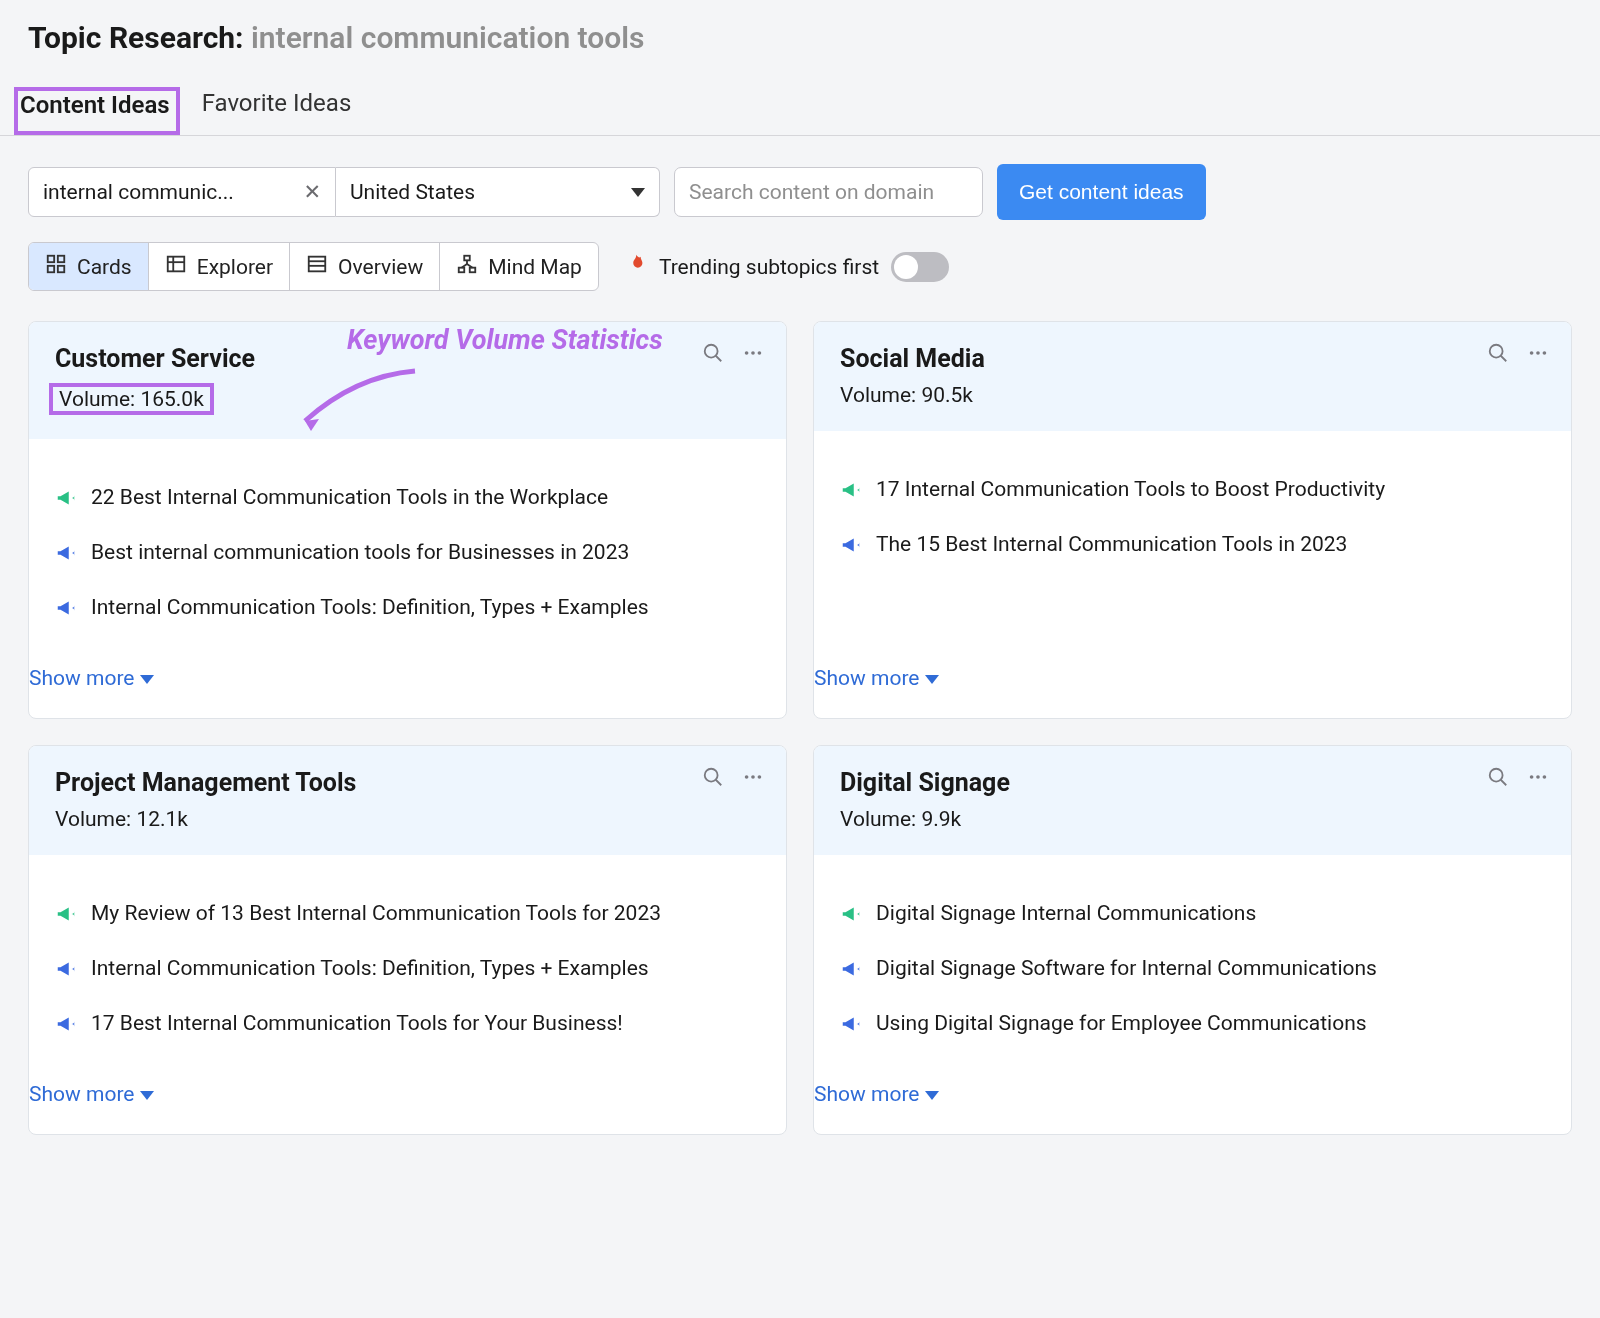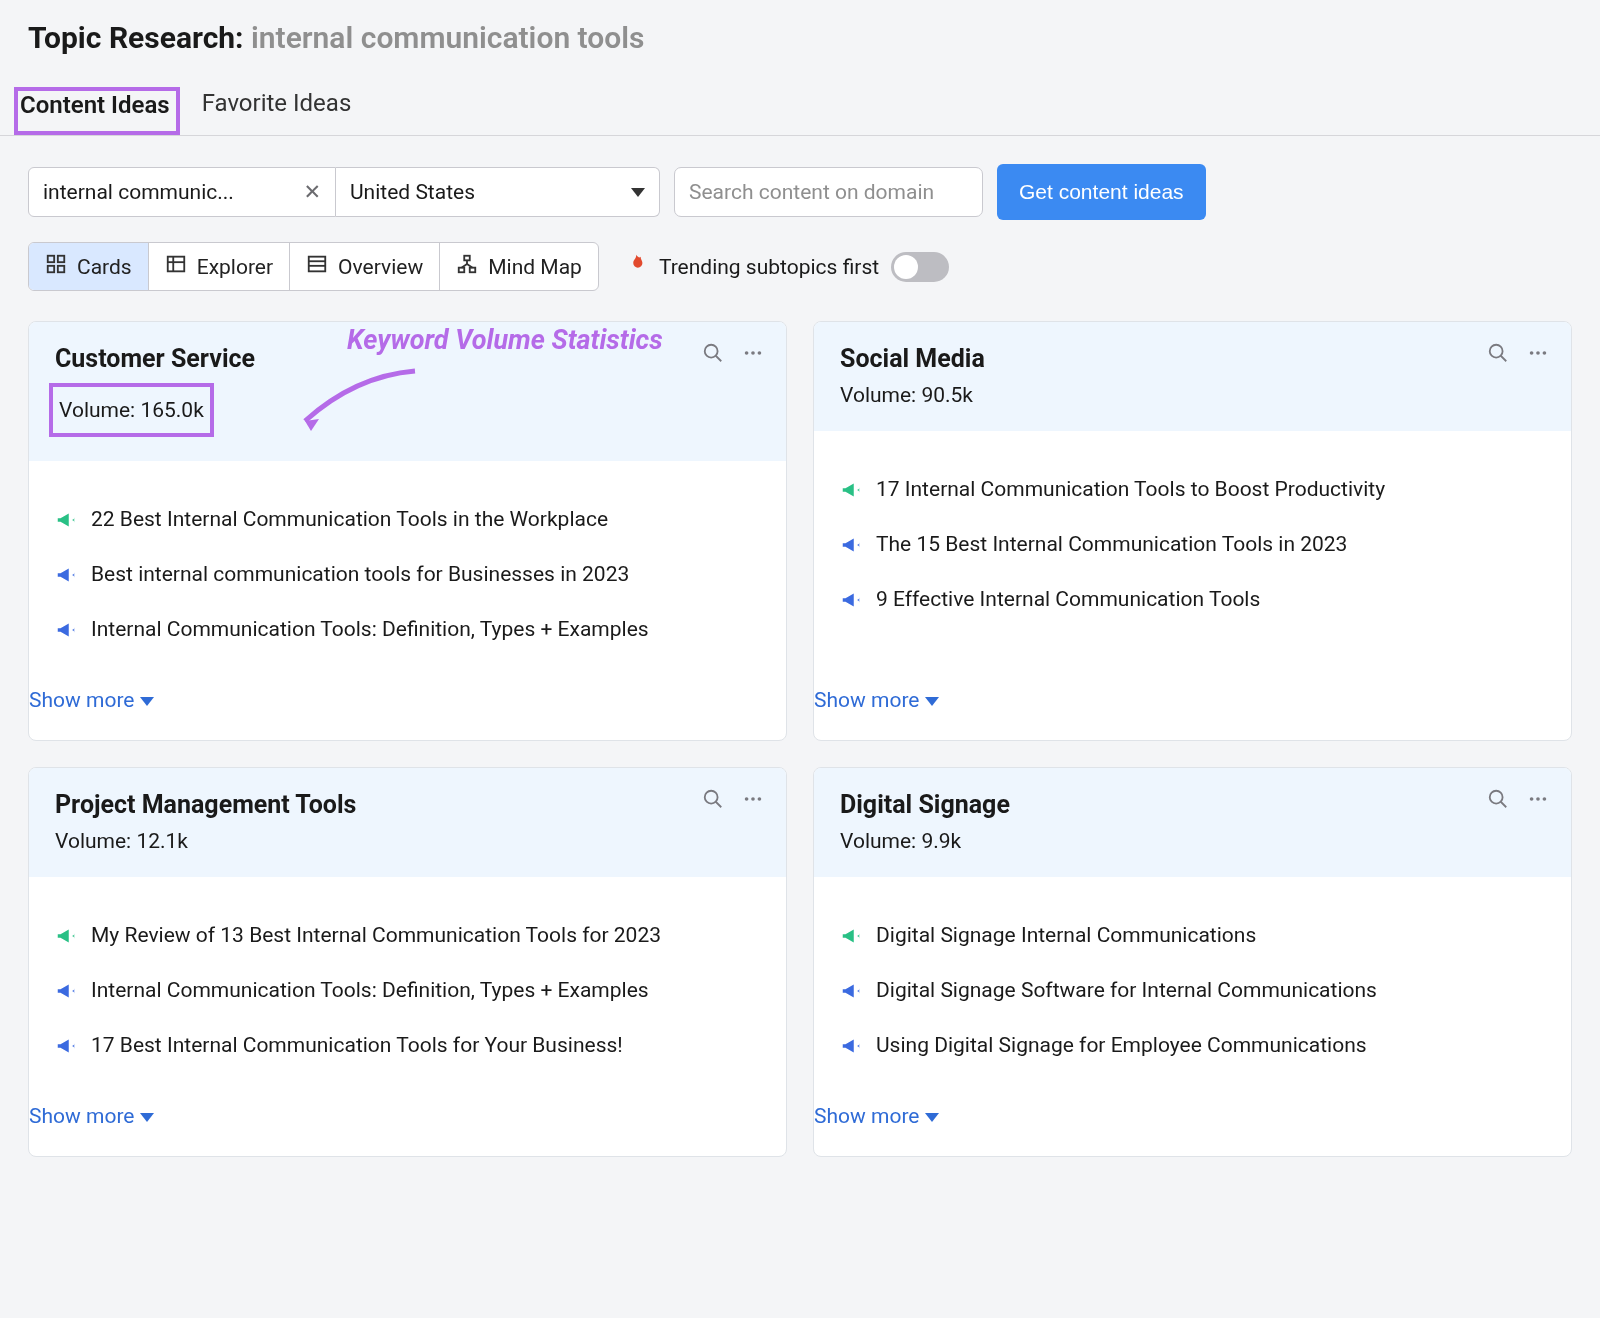--- a/index.html
+++ b/index.html
@@ -152,21 +152,21 @@
     font-weight: 700;
     margin-bottom: 10px;
   }
   .card-volume {
     font-size: 21px;
     color: #1a1a1a;
   }
   .vol-hl {
     border: 4px solid #b56be8;
     display: inline-block;
-    padding: 11px 6px;
+    padding: 0 6px;
     margin-left: -6px;
   }
   .card-actions {
     position: absolute;
     top: 20px; right: 22px;
     display: flex;
     gap: 18px;
     color: #7a7a80;
   }
   .card-actions .ic { cursor: pointer; }
@@ -379,26 +379,20 @@
               <path d="M3 10v4h3l9 5V5l-9 5H3zm15 2a3 3 0 0 0 3-3v6a3 3 0 0 0-3-3z"></path>
             </svg></span>
           <span>17 Internal Communication Tools to Boost Productivity</span>
         </div>
         <div class="idea-row">
           <span class="mega blue"><svg viewBox="0 0 24 24">
               <path d="M3 10v4h3l9 5V5l-9 5H3zm15 2a3 3 0 0 0 3-3v6a3 3 0 0 0-3-3z"></path>
             </svg></span>
           <span>The 15 Best Internal Communication Tools in 2023</span>
         </div>
-        <div class="idea-row">
-          <span class="mega blue"><svg viewBox="0 0 24 24">
-              <path d="M3 10v4h3l9 5V5l-9 5H3zm15 2a3 3 0 0 0 3-3v6a3 3 0 0 0-3-3z"></path>
-            </svg></span>
-          <span>9 Effective Internal Communication Tools</span>
-        </div>
       </div>
       <div class="show-more"><a>Show more<span class="chev"></span></a></div>
     </div>
     <div class="card">
       <div class="card-head">
         <div class="card-title">Project Management Tools</div>
         <div class="card-volume"><span>Volume: </span><span>12.1k</span></div>
         <div class="card-actions">
           <span class="ic"><svg width="22" height="22" viewBox="0 0 24 24" fill="none" stroke="#7a7a80" stroke-width="2">
               <circle cx="10" cy="10" r="7"></circle>

